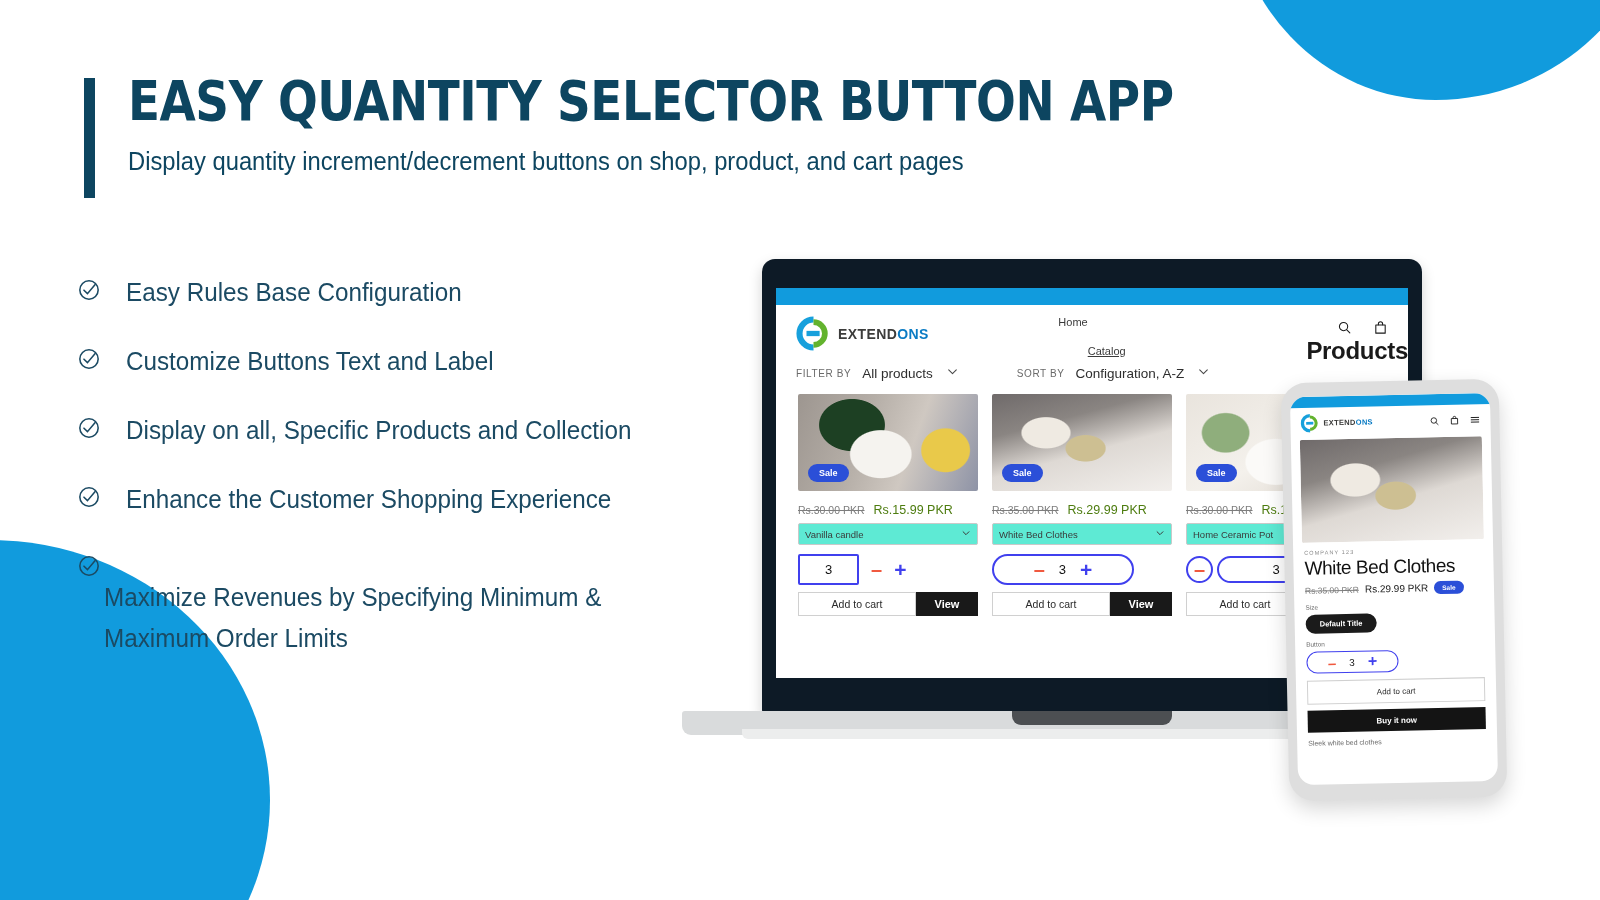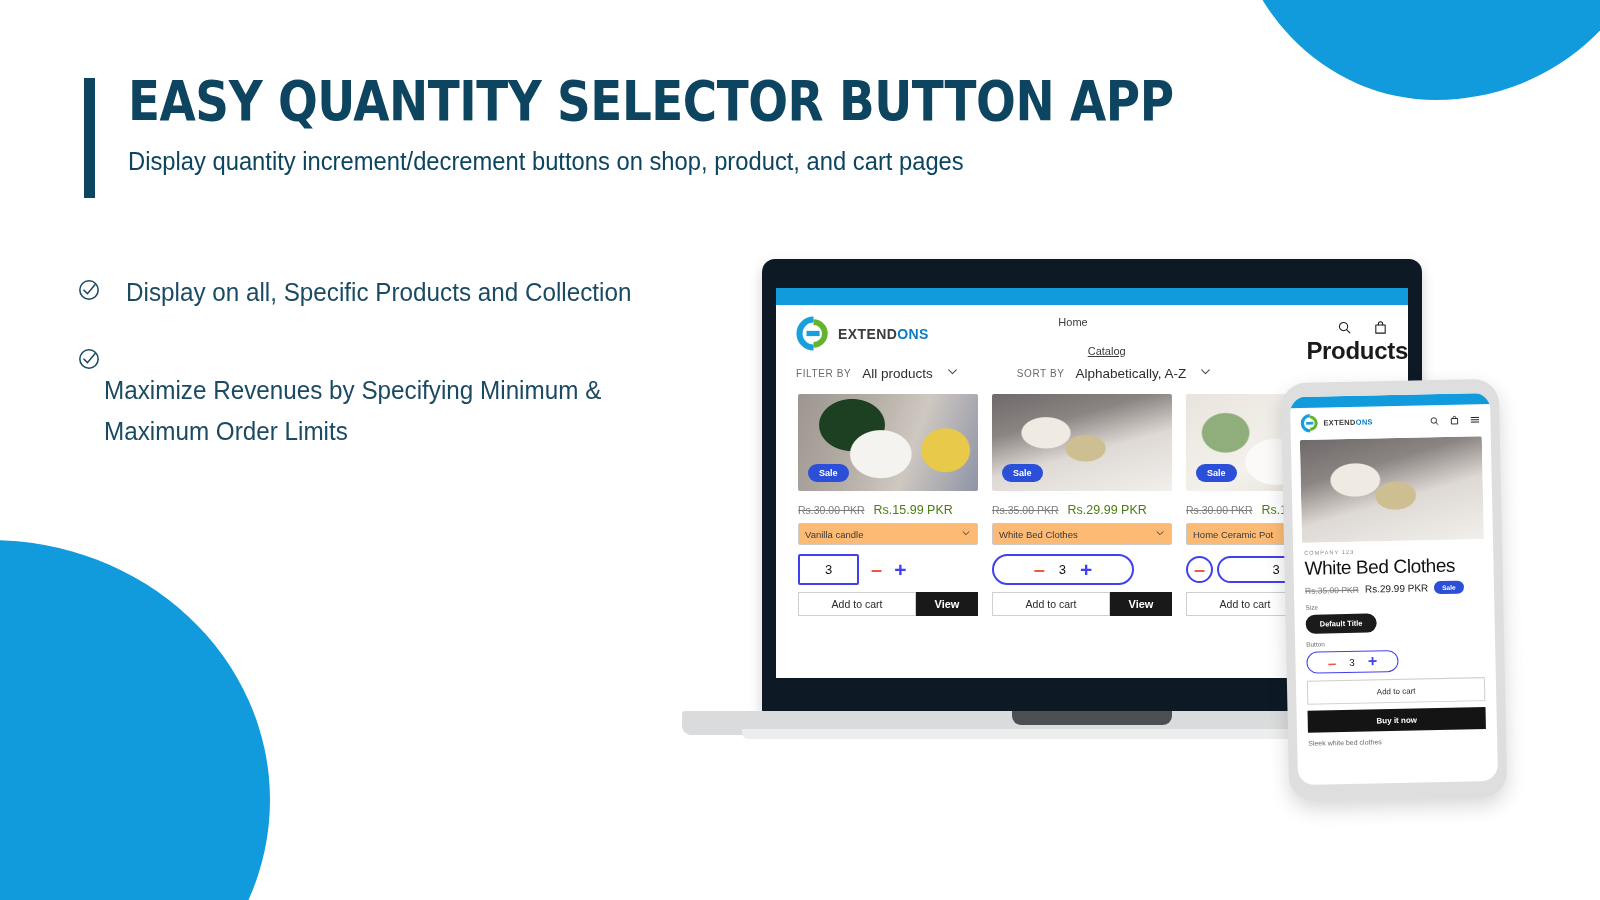--- a/index.html
+++ b/index.html
@@ -94,21 +94,21 @@
   .sale-badge{
     position:absolute;left:10px;bottom:9px;background:#2b4fd8;color:#fff;
     font-size:9px;font-weight:bold;padding:4px 11px;border-radius:11px;
   }
   .price-row{margin-top:12px;display:flex;align-items:baseline;gap:9px;font-size:11.5px;}
   .price-old{color:#7d7d7d;text-decoration:line-through;font-size:10.5px;}
   .price-new{color:#4d7c0f;font-size:12.5px;}
   .variant-select{
     margin-top:6px;height:20px;border:1px solid #c9c9c9;border-radius:2px;
     display:flex;align-items:center;padding:0 6px;font-size:9.5px;color:#3a3a3a;
-    background:#fdba74;
+    background:#5eead4;
   }
   .variant-select .caret{margin-left:auto;font-size:9px;}
   .qty-row{margin-top:10px;height:28px;display:flex;align-items:center;}
   .qty-box-square{
     width:57px;height:27px;border:2px solid #4040ee;border-radius:2px;background:#fff;
     display:flex;align-items:center;justify-content:center;font-size:13px;color:#111;
   }
   .qty-minus{color:#f0593f;font-size:20px;font-weight:bold;line-height:1;}
   .qty-plus{color:#4040ee;font-size:21px;font-weight:bold;line-height:1;}
   .qty-pill{
@@ -210,32 +210,59 @@
 <div class="blob" id="blob-bottom"></div>
 
 <div id="headline-block">
   <div class="accent-bar"></div>
   <h1 id="page-title">EASY QUANTITY SELECTOR BUTTON APP</h1>
   <div id="page-subtitle">Display quantity increment/decrement buttons on shop, product, and cart pages</div>
 </div>
 
 <div id="feature-list">
 
-
+  <div class="feature-item">
+    <span class="check-icon">
+      <svg viewBox="0 0 24 24" width="22" height="22">
+          <circle cx="12" cy="12" r="10" fill="none" stroke="#1b4a63" stroke-width="1.7"></circle>
+          <path d="M6.5 12.2 L10.3 16 L18.5 6.2" fill="none" stroke="#1b4a63" stroke-width="1.7" stroke-linecap="round"></path>
+        </svg>
+    </span>
+    <span class="feature-text">Easy Rules Base Configuration</span>
+  </div>
+
+  <div class="feature-item">
+    <span class="check-icon">
+      <svg viewBox="0 0 24 24" width="22" height="22">
+          <circle cx="12" cy="12" r="10" fill="none" stroke="#1b4a63" stroke-width="1.7"></circle>
+          <path d="M6.5 12.2 L10.3 16 L18.5 6.2" fill="none" stroke="#1b4a63" stroke-width="1.7" stroke-linecap="round"></path>
+        </svg>
+    </span>
+    <span class="feature-text">Customize Buttons Text and Label</span>
+  </div>
 
   <div class="feature-item">
     <span class="check-icon">
       <svg viewBox="0 0 24 24" width="22" height="22">
           <circle cx="12" cy="12" r="10" fill="none" stroke="#1b4a63" stroke-width="1.7"></circle>
           <path d="M6.5 12.2 L10.3 16 L18.5 6.2" fill="none" stroke="#1b4a63" stroke-width="1.7" stroke-linecap="round"></path>
         </svg>
     </span>
     <span class="feature-text">Display on all, Specific Products and Collection</span>
   </div>
 
+  <div class="feature-item">
+    <span class="check-icon">
+      <svg viewBox="0 0 24 24" width="22" height="22">
+          <circle cx="12" cy="12" r="10" fill="none" stroke="#1b4a63" stroke-width="1.7"></circle>
+          <path d="M6.5 12.2 L10.3 16 L18.5 6.2" fill="none" stroke="#1b4a63" stroke-width="1.7" stroke-linecap="round"></path>
+        </svg>
+    </span>
+    <span class="feature-text">Enhance the Customer Shopping Experience</span>
+  </div>
 
   <div class="feature-item">
     <span class="check-icon">
       <svg viewBox="0 0 24 24" width="22" height="22">
           <circle cx="12" cy="12" r="10" fill="none" stroke="#1b4a63" stroke-width="1.7"></circle>
           <path d="M6.5 12.2 L10.3 16 L18.5 6.2" fill="none" stroke="#1b4a63" stroke-width="1.7" stroke-linecap="round"></path>
         </svg>
     </span>
     <span class="feature-text" style="max-width:600px">Maximize Revenues by Specifying Minimum &amp; Maximum Order Limits</span>
   </div>
@@ -288,21 +315,21 @@
           <span class="filter-label">FILTER BY</span>
           <span class="filter-value">All products</span>
           <span class="caret">
             <svg viewBox="0 0 24 24" width="13" height="13">
                 <path d="M5 9 L12 16 L19 9" fill="none" stroke="#4a4a4a" stroke-width="2" stroke-linecap="round" stroke-linejoin="round"></path>
               </svg>
           </span>
         </div>
         <div id="sortby-group">
           <span class="filter-label">SORT BY</span>
-          <span class="filter-value">Alphabetically, A-Z</span>
+          <span class="filter-value">Configuration, A-Z</span>
           <span class="caret">
             <svg viewBox="0 0 24 24" width="13" height="13">
                 <path d="M5 9 L12 16 L19 9" fill="none" stroke="#4a4a4a" stroke-width="2" stroke-linecap="round" stroke-linejoin="round"></path>
               </svg>
           </span>
         </div>
       </div>
 
       <div id="product-grid">
 

